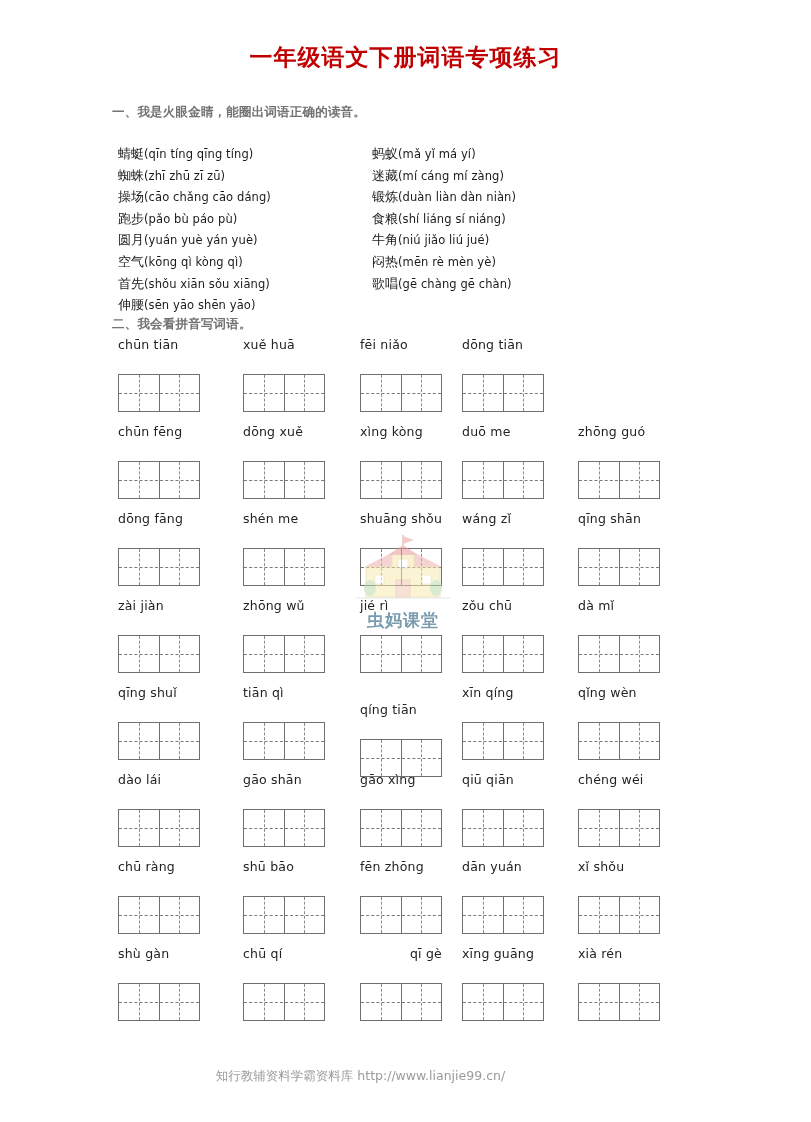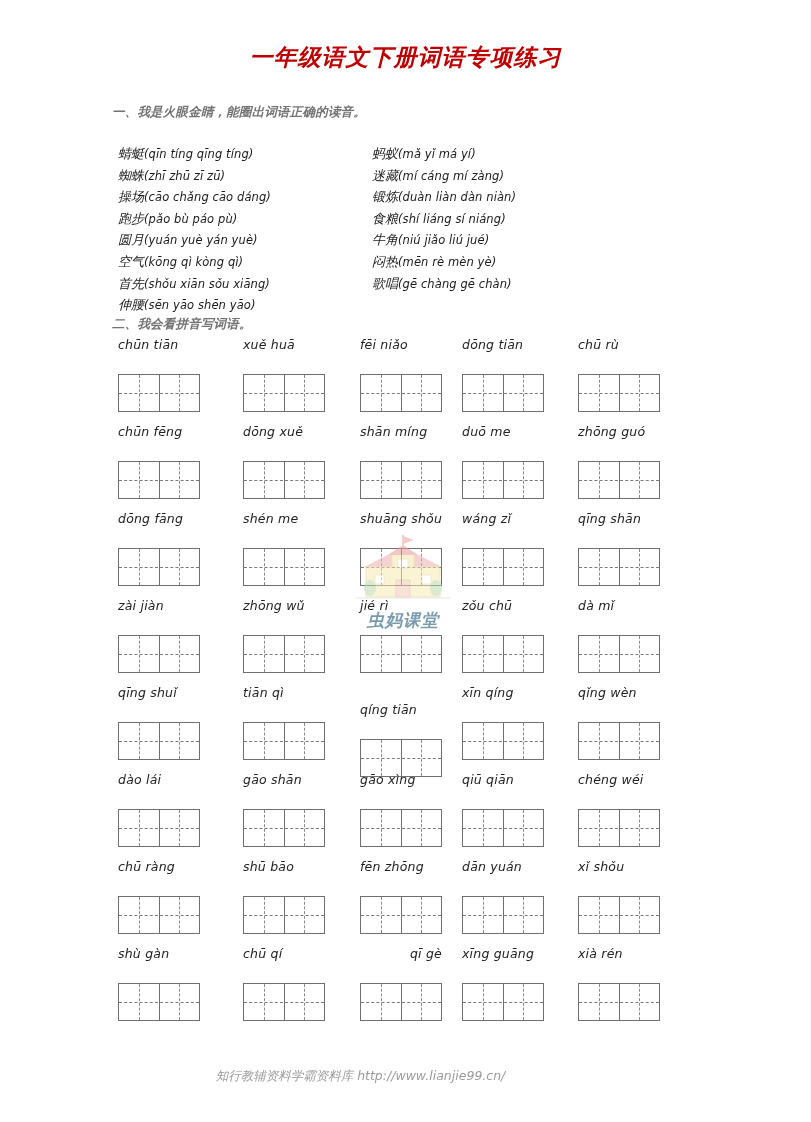--- a/index.html
+++ b/index.html
@@ -9,21 +9,20 @@
   }
   body {
     font-family: "Liberation Sans", "DejaVu Sans", sans-serif;
   }
   #page {
     position: relative;
     width: 811px;
     height: 1122px;
     background: #ffffff;
     overflow: hidden;
-    font-style: italic;
   }
 
   
   .doc-title {
     position: absolute;
     left: 0;
     top: 42px;
     width: 811px;
     text-align: center;
     font-family: "DejaVu Serif", "Liberation Serif", serif;
@@ -235,29 +234,20 @@
         </div>
         <div class="grid-cellgroup" style="left: 462px;">
           <div class="pinyin-label">dōng tiān</div>
           <div class="tzg">
             <span class="v-dash-a"></span>
             <span class="v-dash-b"></span>
             <span class="h-dash"></span>
             <span class="v-solid"></span>
           </div>
         </div>
-        <div class="grid-cellgroup" style="left: 578px;">
-          <div class="pinyin-label">chū    rù</div>
-          <div class="tzg">
-            <span class="v-dash-a"></span>
-            <span class="v-dash-b"></span>
-            <span class="h-dash"></span>
-            <span class="v-solid"></span>
-          </div>
-        </div>
       </div>
       <div class="grid-row">
         <div class="grid-cellgroup" style="left: 118px;">
           <div class="pinyin-label">chūn fēng</div>
           <div class="tzg">
             <span class="v-dash-a"></span>
             <span class="v-dash-b"></span>
             <span class="h-dash"></span>
             <span class="v-solid"></span>
           </div>
@@ -265,21 +255,21 @@
         <div class="grid-cellgroup" style="left: 243px;">
           <div class="pinyin-label">dōng xuě</div>
           <div class="tzg">
             <span class="v-dash-a"></span>
             <span class="v-dash-b"></span>
             <span class="h-dash"></span>
             <span class="v-solid"></span>
           </div>
         </div>
         <div class="grid-cellgroup" style="left: 360px;">
-          <div class="pinyin-label">shān míng</div>
+          <div class="pinyin-label">xìng kòng</div>
           <div class="tzg">
             <span class="v-dash-a"></span>
             <span class="v-dash-b"></span>
             <span class="h-dash"></span>
             <span class="v-solid"></span>
           </div>
         </div>
         <div class="grid-cellgroup" style="left: 462px;">
           <div class="pinyin-label">duō me</div>
           <div class="tzg">

